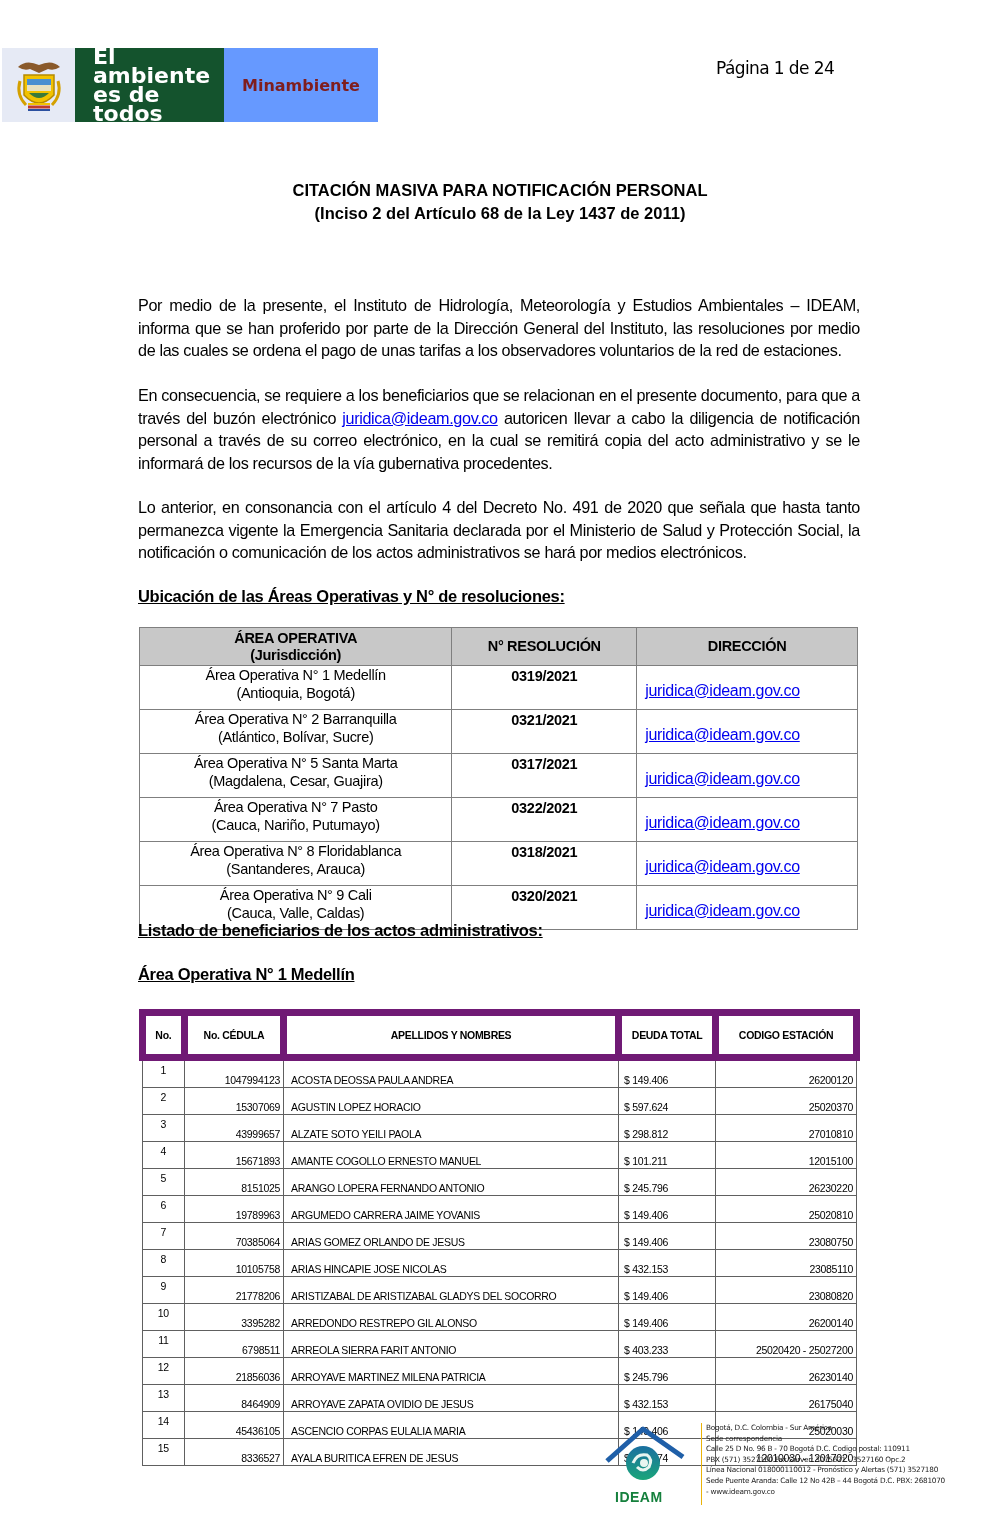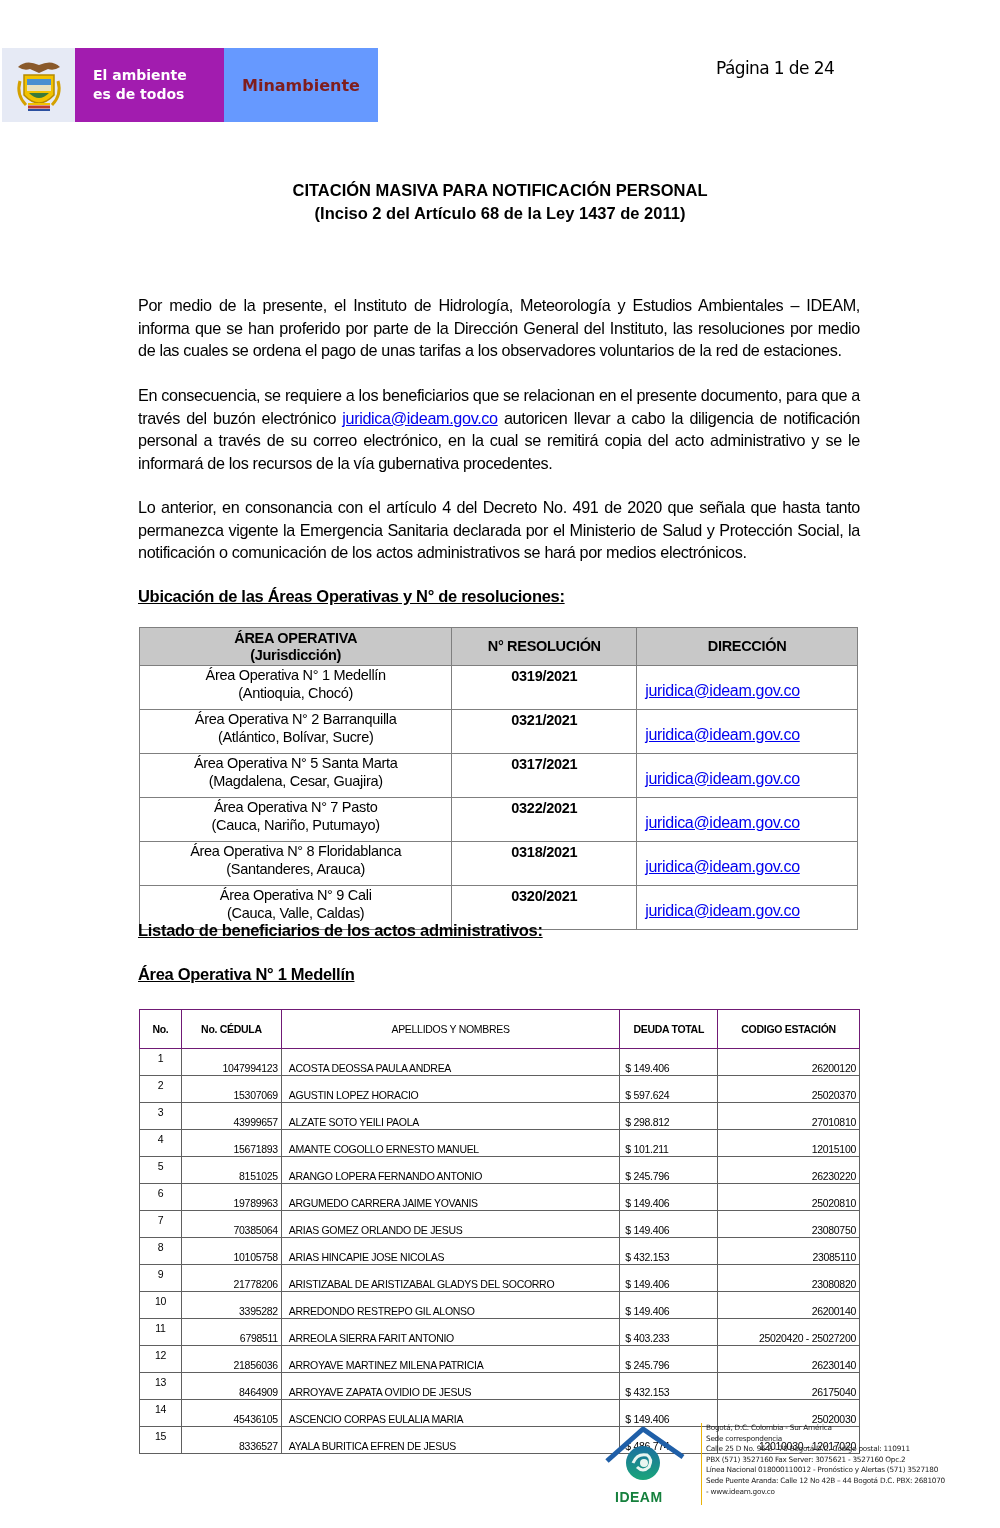--- a/index.html
+++ b/index.html
@@ -1,20 +1,20 @@
 <!DOCTYPE html>
 <html><head>
 <meta charset="utf-8">
 <style>
   html, body { margin: 0; padding: 0; background: #ffffff; }
   body { width: 1000px; height: 1528px; position: relative; overflow: hidden; font-family: "Liberation Sans", sans-serif; color: #000; }
 
   .logo-bar { position: absolute; left: 2px; top: 48px; height: 74px; display: flex; }
   .logo-crest { width: 73px; height: 74px; background: #e6eaf5; display: flex; align-items: center; justify-content: center; }
-  .logo-mid { width: 149px; height: 74px; background: #a21caf; color: #fff; font-family: "DejaVu Sans", sans-serif; font-weight: bold; font-size: 14px; line-height: 19px; display: flex; flex-direction: column; justify-content: center; padding-left: 18px; box-sizing: border-box; }
+  .logo-mid { width: 149px; height: 74px; background: #14532d; color: #fff; font-family: "DejaVu Sans", sans-serif; font-weight: bold; font-size: 22px; line-height: 19px; display: flex; flex-direction: column; justify-content: center; padding-left: 18px; box-sizing: border-box; }
   .logo-right { width: 154px; height: 74px; background: #6699ff; color: #7f1d1d; font-family: "DejaVu Sans", sans-serif; font-weight: bold; font-size: 16px; display: flex; align-items: center; justify-content: center; }
 
   .page-num { position: absolute; left: 716px; top: 58px; font-family: "DejaVu Sans", sans-serif; font-size: 17px; letter-spacing: -0.6px; }
 
   .title { position: absolute; left: 0; width: 1000px; text-align: center; font-weight: bold; font-size: 16.5px; }
   .t1 { top: 181px; }
   .t2 { top: 204px; }
 
   .para { position: absolute; left: 138px; width: 722px; font-size: 16.2px; line-height: 22.6px; text-align: justify; letter-spacing: -0.35px; }
   .p1 { top: 294px; }
@@ -28,22 +28,22 @@
   .h3 { top: 965px; }
 
   table { border-collapse: collapse; position: absolute; }
   .tbl1 { left: 139px; top: 627px; width: 719px; font-size: 14.5px; letter-spacing: -0.3px; }
   .tbl1 th { background: #c8c8c8; font-weight: bold; border: 1px solid #7f7f7f; height: 37px; padding: 0; line-height: 17px; }
   .tbl1 td { border: 1px solid #7f7f7f; height: 37px; padding: 0; vertical-align: top; text-align: center; line-height: 18px; }
   .tbl1 td.dir { text-align: left; vertical-align: middle; padding-left: 8px; padding-top: 6px; font-size: 16px; }
   .tbl1 td.res { padding-top: 1px; font-weight: bold; }
 
   .tbl2 { left: 139px; top: 1009px; width: 721px; font-size: 10.5px; letter-spacing: -0.3px; }
-  .tbl2 th { font-weight: bold; border: 1px solid #701a75; height: 38px; padding: 0; }
-  .tbl2 th.name { font-weight: normal; text-align: center; }
+  .tbl2 th { font-weight: bold; border: 7px solid #701a75; height: 38px; padding: 0; }
+  .tbl2 th.name { font-weight: bold; text-align: center; }
   .tbl2 td { border: 1px solid #606060; height: 23px; padding: 0; }
   .tbl2 td.no { text-align: center; vertical-align: top; padding-top: 3px; }
   .tbl2 td.ced { text-align: right; vertical-align: bottom; padding-right: 3px; padding-bottom: 1px; margin-top: 47px; }
   .tbl2 td.nm { text-align: left; vertical-align: bottom; padding-left: 7px; padding-bottom: 1px; }
   .tbl2 td.dt { text-align: left; vertical-align: bottom; padding-left: 5px; padding-bottom: 1px; }
   .tbl2 td.cod { text-align: right; vertical-align: bottom; padding-right: 3px; padding-bottom: 1px; margin-top: 20px; }
 
   .footer { position: absolute; left: 603px; top: 1423px; display: flex; }
   .ideam-logo { width: 85px; height: 82px; position: relative; }
   .ideam-word { position: absolute; left: 12px; bottom: 0; font-weight: bold; font-size: 14px; color: #15803d; letter-spacing: 0.5px; text-align: right; }
@@ -98,21 +98,21 @@
           <div>(Jurisdicción)</div>
         </th>
       <th>N° RESOLUCIÓN</th>
       <th>DIRECCIÓN</th>
     </tr>
   </thead>
   <tbody>
     <tr>
       <td>
           <div>Área Operativa N° 1 Medellín</div>
-          <div>(Antioquia, Chocó)</div>
+          <div>(Antioquia, Bogotá)</div>
         </td>
       <td class="res">0319/2021</td>
       <td class="dir"><a class="link">juridica@ideam.gov.co</a></td>
     </tr>
     <tr>
       <td>
           <div>Área Operativa N° 2 Barranquilla</div>
           <div>(Atlántico, Bolívar, Sucre)</div>
         </td>
       <td class="res">0321/2021</td>

